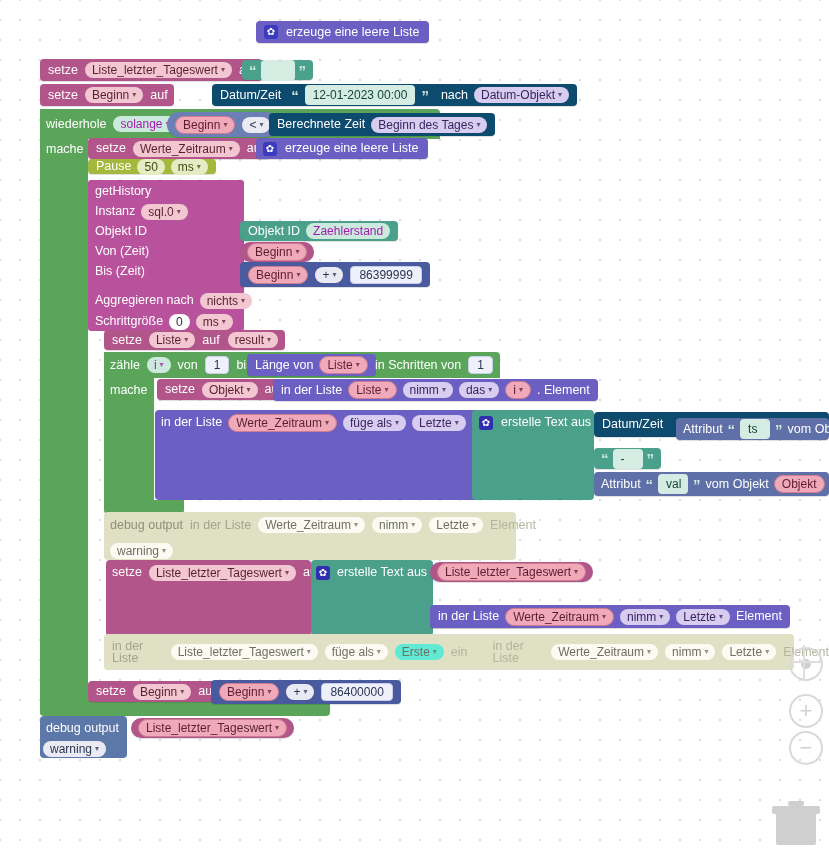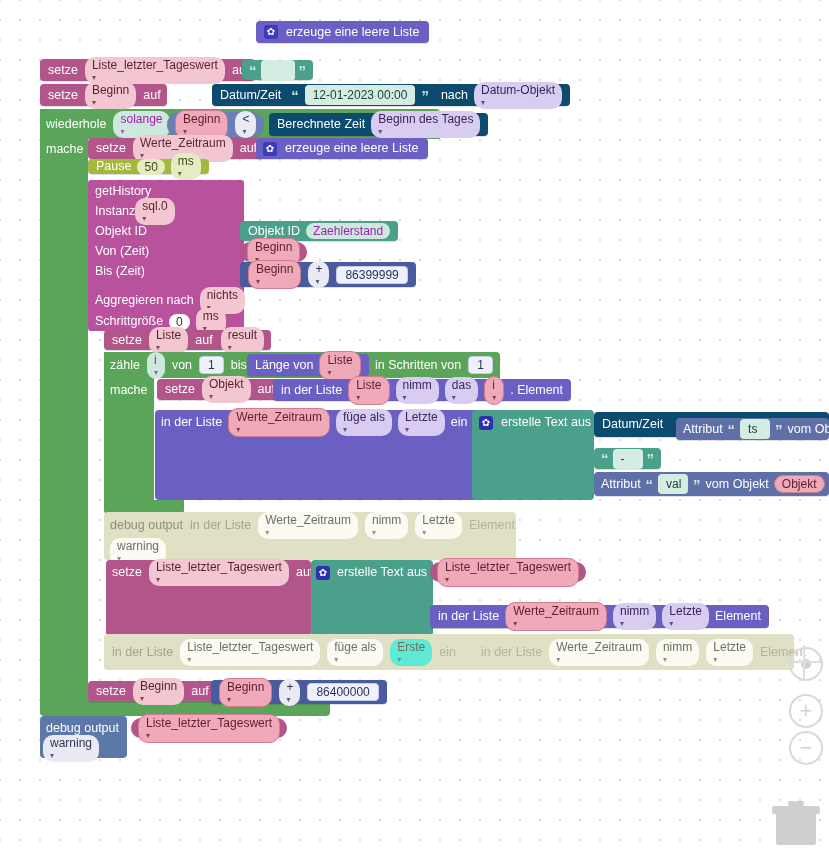--- a/index.html
+++ b/index.html
@@ -16,21 +16,21 @@
   .ws{position:absolute;left:0;top:0;width:829px;height:849px;}
 
   
   .blk{position:absolute;box-sizing:border-box;border-radius:4px;
        color:#fff;font-size:12.5px;line-height:1;display:flex;align-items:center;}
   .lbl{color:#fff;white-space:nowrap;}
 
   
   .fld{background:rgba(255,255,255,.72);color:#3b2a3b;border-radius:10px;
        padding:2px 7px;font-size:12px;white-space:nowrap;display:inline-flex;
-       align-items:flex-start;gap:3px;flex-direction:column;}
+       align-items:center;gap:3px;}
   .fld.num{background:#eef1fb;color:#2b3550;border:1px solid #c6cee8;border-radius:4px;padding:2px 8px;}
   .fld.var{background:#f0a9b8;color:#5a1f2e;border:1px solid #d07c90;border-radius:10px;}
   .fld.varlite{background:#f2c7d2;color:#5a1f2e;}
   .fld.green{background:#cbe9dc;color:#a21caf;}
   .fld.lav{background:#d8cdf0;color:#39245e;}
   .fld.olive{background:#e5ecc4;color:#3f4a14;}
   .fld.grey{background:#e9eaf3;color:#2b3550;}
   .fld.white{background:#ffffff;color:#3b2a3b;}
   .caret{font-size:8px;opacity:.75;}
 
@@ -159,21 +159,21 @@
     <span class="fld olive">
       <span>ms</span>
         <span class="caret">▾</span>
     </span>
   </div>
 
   <div style="position:absolute;left:88px;top:180px;width:156px;height:151px;background:#b8529c;border-radius:3px;"></div>
   <div class="blk" style="left:95px;top:181px;height:21px;justify-content:center;">
     <span class="lbl">getHistory</span>
     </div>
-  <div class="blk" style="left:95px;top:201px;height:21px;">
+  <div class="blk" style="left:95px;top:201px;height:21px;gap:6px;">
     <span class="lbl">Instanz</span>
     <span class="fld varlite">
       <span>sql.0</span>
         <span class="caret">▾</span>
       </span>
   </div>
   <div class="blk" style="left:95px;top:221px;height:21px;">
     <span class="lbl">Objekt ID</span>
     </div>
   <div class="blk" style="left:95px;top:241px;height:21px;">

